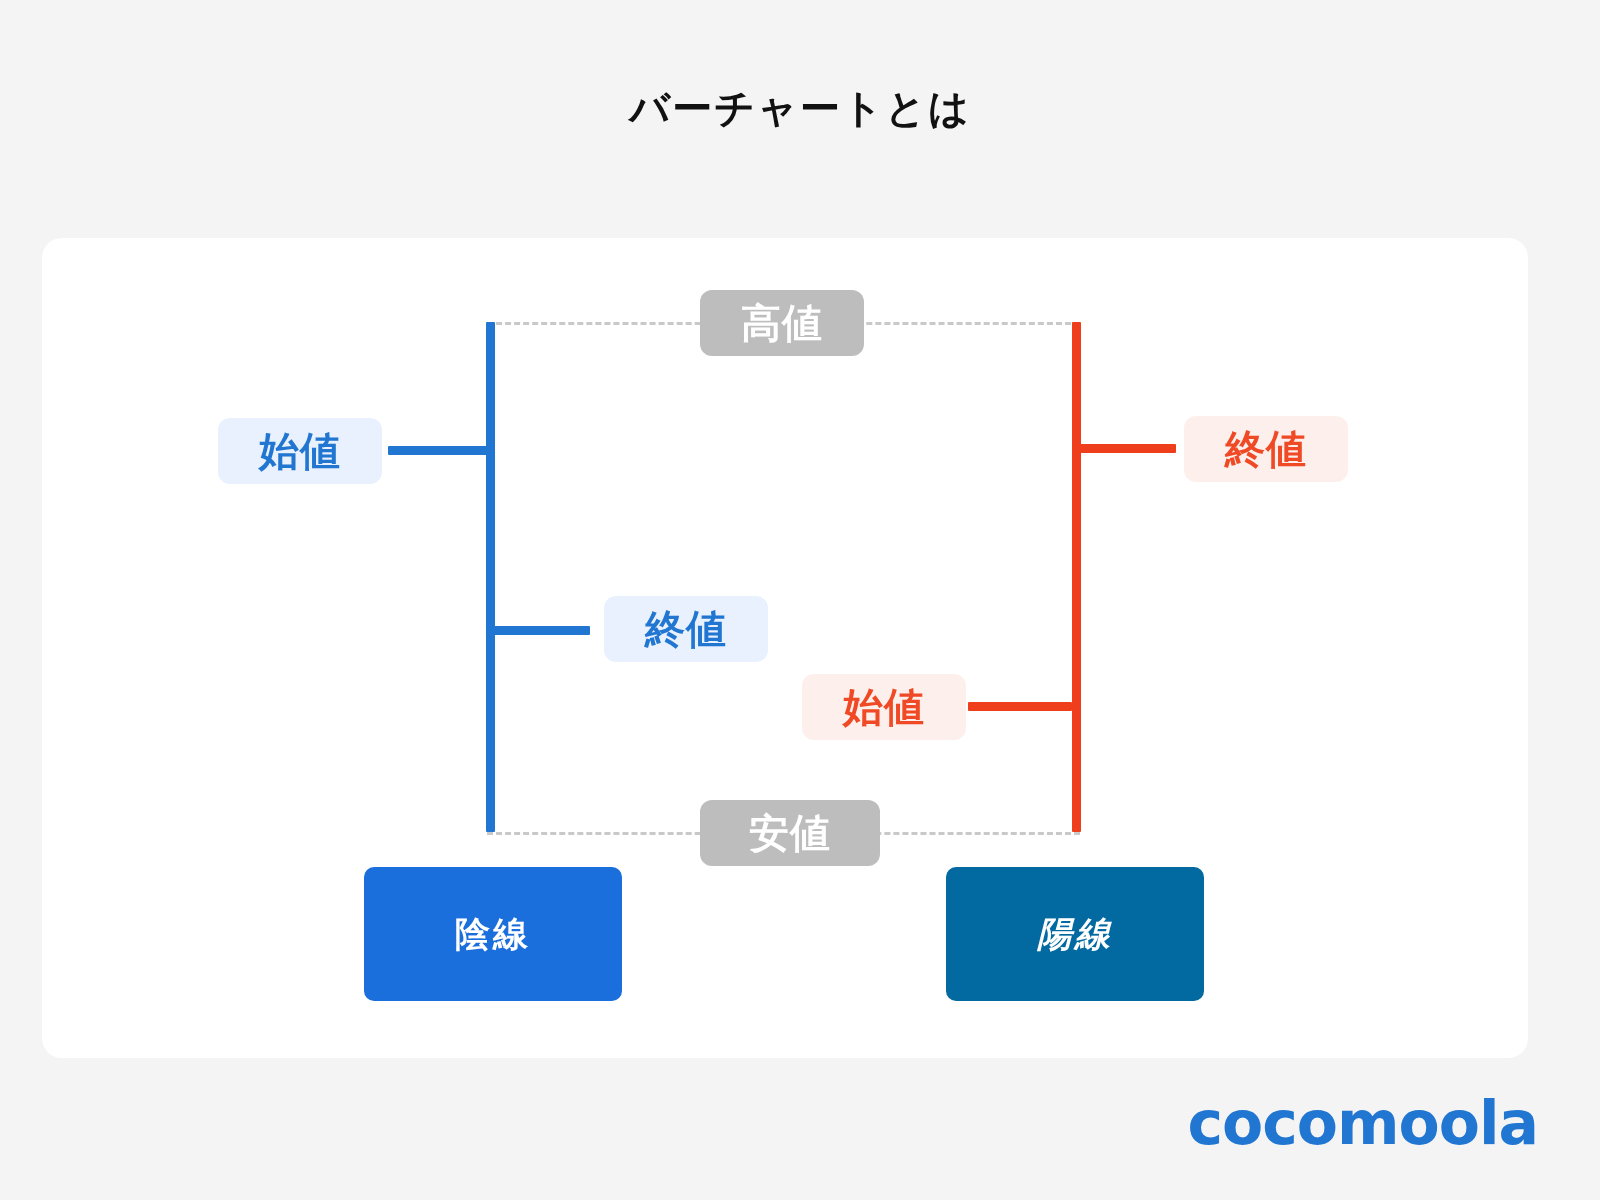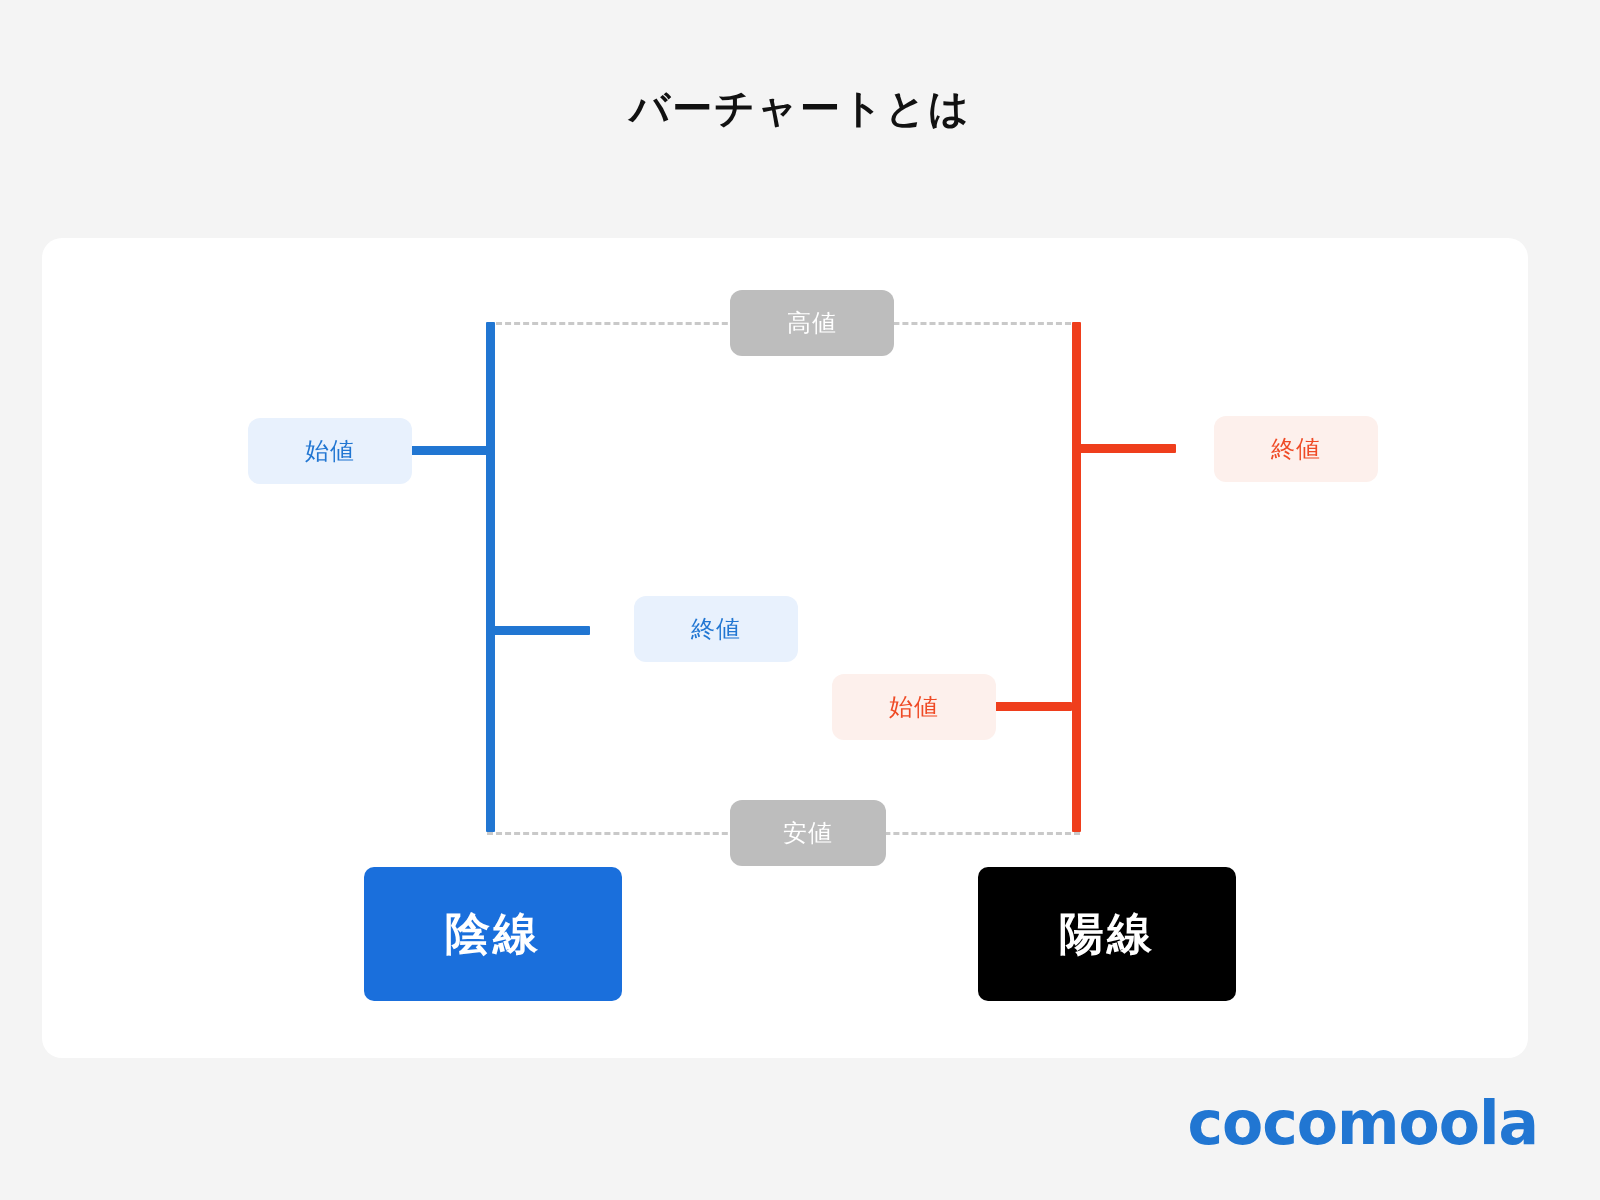--- a/index.html
+++ b/index.html
@@ -84,60 +84,60 @@
   .bullish-close  { left: 1030px; top: 206px; width: 104px; }  
   .bullish-open   { left: 926px;  top: 464px; width: 104px; }  
 
   
   .chip {
     position: absolute;
     display: flex;
     align-items: center;
     justify-content: center;
     border-radius: 12px;
-    font-size: 24px;
-    font-weight: 400;
+    font-size: 40px;
+    font-weight: 700;
     letter-spacing: 1px;
     white-space: nowrap;
-    margin-left: 30px;
   }
 
   .chip-neutral { background: #bdbdbd; color: #ffffff; }
   .chip-blue    { background: #e8f1fd; color: #2176d2; }
   .chip-red     { background: #fdf0ec; color: #ef4a25; }
 
   
   .chip-high      { left: 658px;  top: 52px;  width: 164px; height: 66px; }
-  .chip-low       { left: 658px;  top: 562px; width: 156px; height: 66px; }
+  .chip-low       { left: 658px;  top: 562px; width: 180px; height: 66px; }
   .chip-open-blue { left: 176px;  top: 180px; width: 164px; height: 66px; }
   .chip-close-blue{ left: 562px;  top: 358px; width: 164px; height: 66px; }
   .chip-close-red { left: 1142px; top: 178px; width: 164px; height: 66px; }
   .chip-open-red  { left: 760px;  top: 436px; width: 164px; height: 66px; }
 
   
   .legend-btn {
     position: absolute;
     display: flex;
     align-items: center;
     justify-content: center;
     border-radius: 10px;
-    font-size: 45px;
+    font-size: 35px;
     font-weight: 700;
     color: #ffffff;
     letter-spacing: 3px;
   }
   .legend-bearish {
     left: 322px; top: 629px;
     width: 258px; height: 134px;
     background: #1a6fdc;
   }
   .legend-bullish {
-    left: 936px; top: 629px;
+    left: 904px; top: 629px;
     width: 258px; height: 134px;
-    background: #000000;
+    background: #0369a1;
+    font-style: italic;
   }
 
   
   .brand {
     position: absolute;
     right: 62px;
     bottom: 42px;
     font-size: 60px;
     font-weight: 700;
     color: #2176d2;

